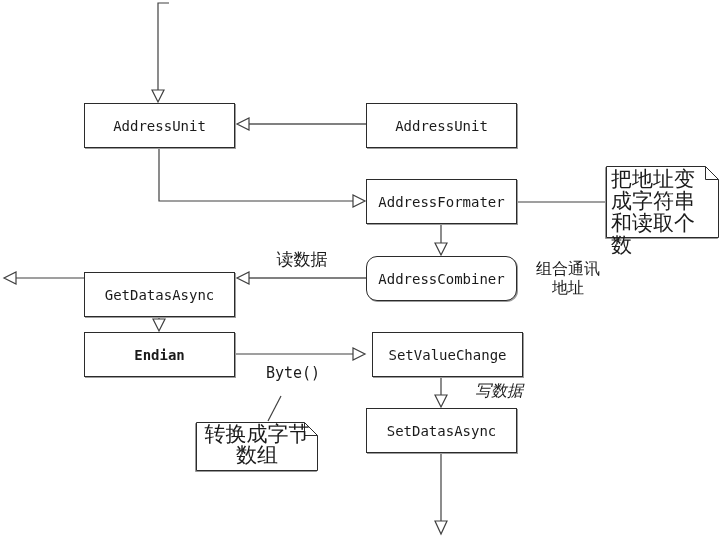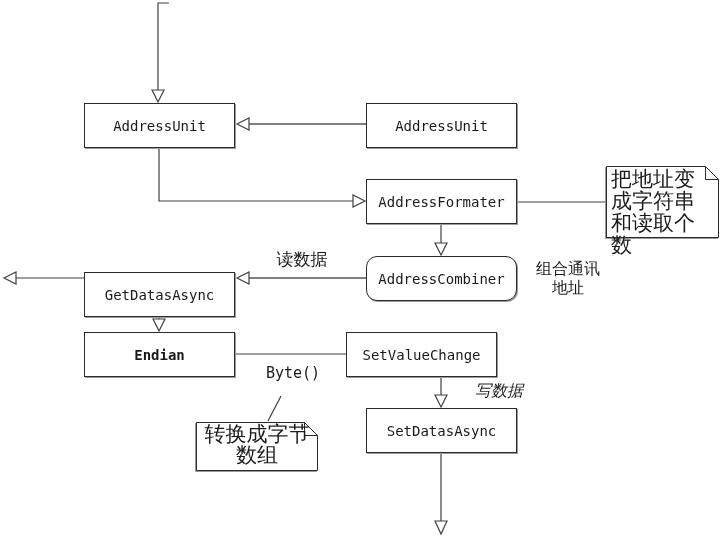--- a/index.html
+++ b/index.html
@@ -76,21 +76,21 @@
   .edge-label-byte    { left: 258px; top: 364px; width: 70px; font-size: 15px;
                         font-family: "DejaVu Sans Mono", monospace; }
   .edge-label-write   { left: 470px; top: 381px; width: 58px; font-size: 16px; font-style: italic; }
 
   .pos-base-machine     { left: 84px;  top: 103px; }
   .pos-address-unit     { left: 366px; top: 103px; }
   .pos-address-formater { left: 366px; top: 179px; }
   .pos-get-datas-async  { left: 84px;  top: 272px; }
   .pos-address-combiner { left: 366px; top: 256px; border-radius: 11px; }
   .pos-endian           { left: 84px;  top: 332px; font-weight: bold; }
-  .pos-set-value-change { left: 346px; top: 332px; }
+  .pos-set-value-change { left: 372px; top: 332px; }
   .pos-set-datas-async  { left: 366px; top: 408px; }
 
   .pos-note-1 { left: 606px; top: 166px; width: 113px; height: 72px; }
   .pos-note-2 { left: 196px; top: 422px; width: 122px; height: 52px; }
 </style>
 </head>
 <body>
 
 <div class="canvas">
 

